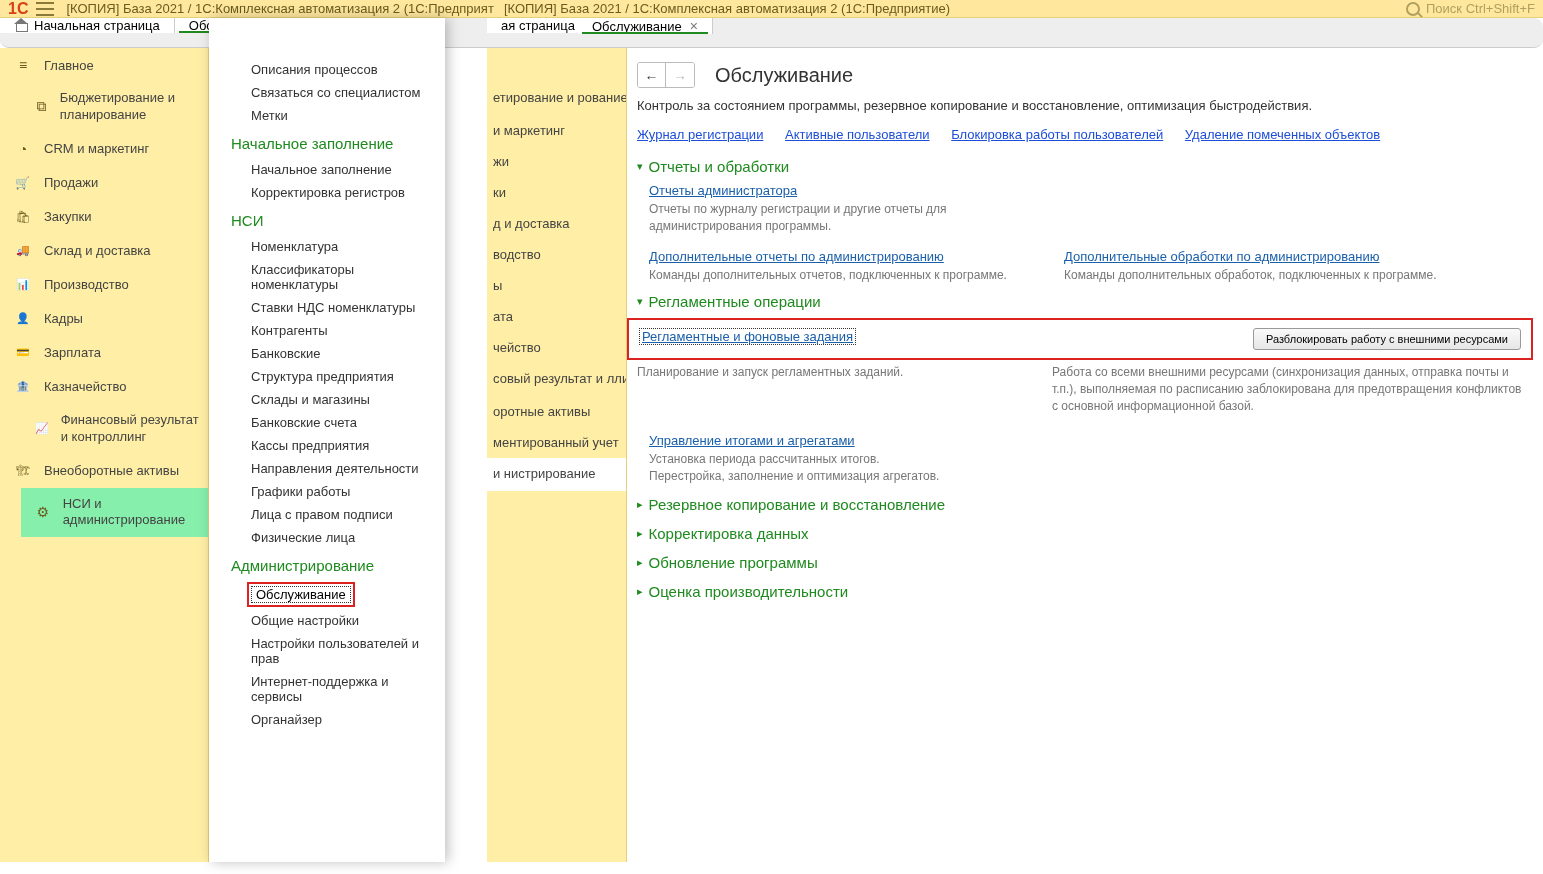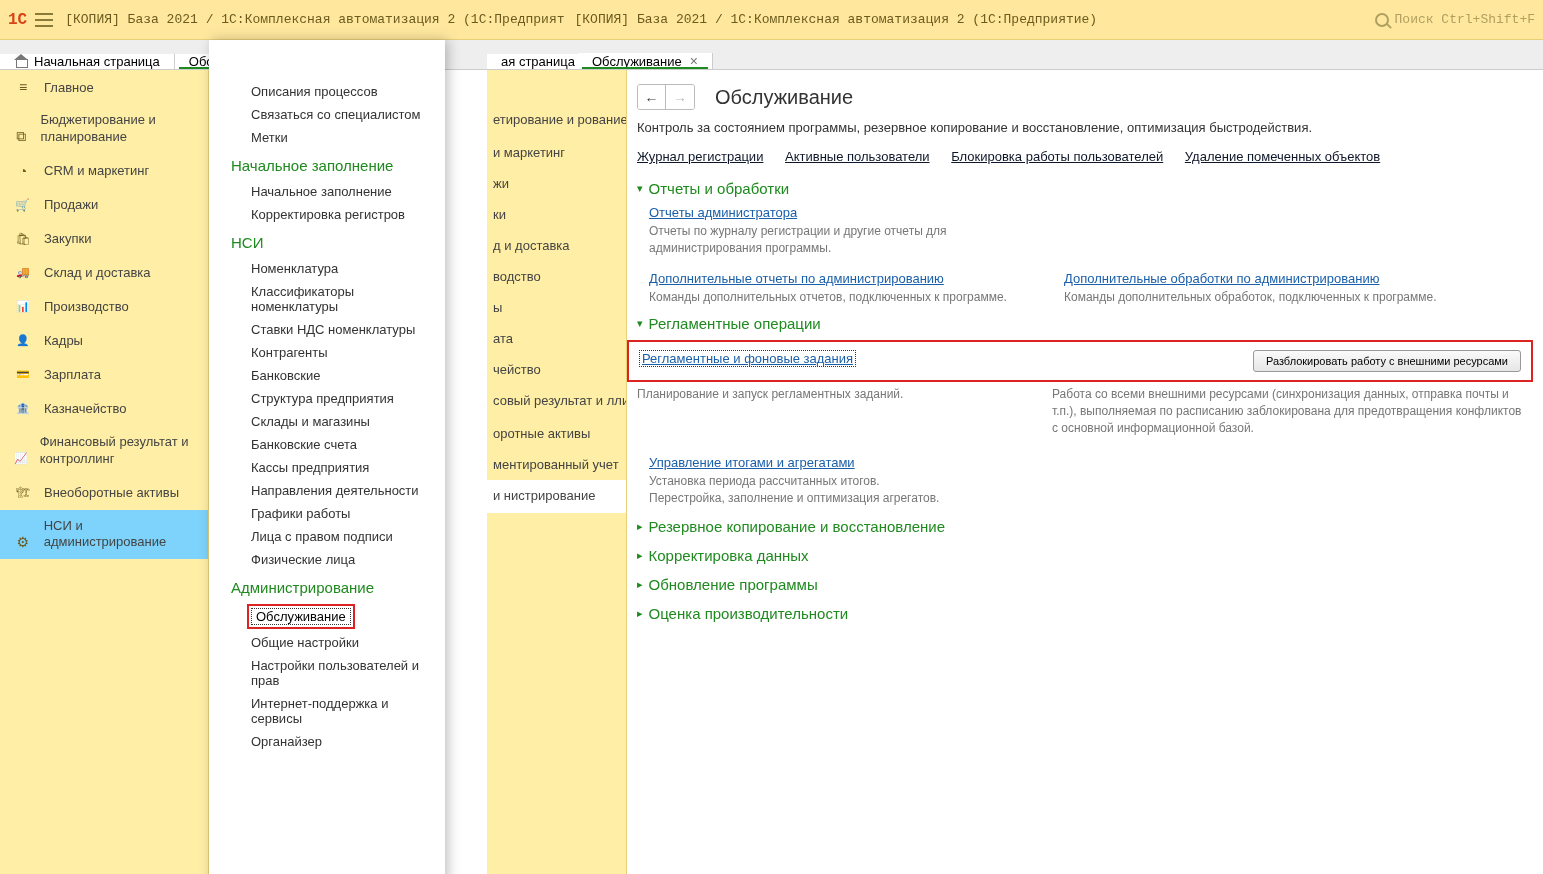--- a/index.html
+++ b/index.html
@@ -1,48 +1,48 @@
 <!DOCTYPE html>
 <html><head>
 <meta charset="utf-8">
 <style>
   * { margin: 0; padding: 0; box-sizing: border-box; }
   body { font-family: Arial, sans-serif; font-size: 13px; width: 1543px; height: 874px; overflow: hidden; background: #fff; }
 
   
-  .titlebar { height: 40px; background: #ffe89e; display: flex; align-items: center; padding: 0 8px; border-bottom: 1px solid #e8d079; font-family: Liberation Mono, monospace; }
+  .titlebar { height: 18px; background: #ffe89e; display: flex; align-items: center; padding: 0 8px; border-bottom: 1px solid #e8d079; }
   .logo-1c { font-weight: bold; color: #d84315; font-size: 16px; margin-right: 8px; }
   .hamburger { width: 18px; height: 14px; display: flex; flex-direction: column; justify-content: space-between; margin-right: 12px; cursor: pointer; }
   .hamburger span { height: 2px; background: #8a7a3a; }
   .title-text { color: #6b5b1e; flex: 0 0 auto; }
   .title-text2 { color: #6b5b1e; margin-left: 10px; }
   .titlebar-spacer { flex: 1; }
   .search-box { display: flex; align-items: center; color: #b0a060; font-size: 13px; }
   .search-icon { width: 14px; height: 14px; border: 2px solid #b0a060; border-radius: 50%; position: relative; margin-right: 6px; }
   .search-icon::after { content: ''; position: absolute; width: 6px; height: 2px; background: #b0a060; transform: rotate(45deg); right: -5px; bottom: -2px; }
 
   
-  .tabbar { height: 30px; background: #eee; display: flex; align-items: flex-end; border-bottom: 1px solid #ccc; position: relative; z-index: 1; }
+  .tabbar { height: 30px; background: #eee; display: flex; align-items: flex-start; border-bottom: 1px solid #ccc; position: relative; z-index: 1; border-radius: 9px; }
   .tab { padding: 0 14px; display: flex; align-items: center; border-right: 1px solid #ccc; background: #fff; font-size: 13px; cursor: pointer; position: relative; }
   .tab .home-icon { width: 14px; height: 12px; margin-right: 6px; position: relative; }
   .tab .home-icon::before { content: ''; position: absolute; top: 3px; left: 2px; width: 10px; height: 8px; border: 1px solid #777; border-top: none; }
   .tab .home-icon::after { content: ''; position: absolute; top: -2px; left: 0; width: 0; height: 0; border-left: 7px solid transparent; border-right: 7px solid transparent; border-bottom: 6px solid #777; }
   .tab.active::after { content: ''; position: absolute; left: 4px; right: 4px; bottom: 0; height: 2px; background: #1f8a1f; }
   .tab .close-x { margin-left: 8px; color: #777; font-size: 14px; }
 
   
   .layout { display: flex; height: calc(874px - 60px); position: relative; }
 
   
   .nav1 { width: 209px; background: #ffeea5; border-right: 1px solid #e8d079; flex-shrink: 0; }
   .nav1 .item { display: flex; align-items: center; padding: 8px 2px 8px 14px; color: #444; cursor: pointer; font-size: 13px; }
   .nav1 .item .icon { width: 18px; height: 18px; margin-right: 12px; display: flex; align-items: center; justify-content: center; color: #6b5b1e; font-size: 14px; }
-  .nav1 .item2line { align-items: flex-end; }
+  .nav1 .item2line { align-items: center; margin-left: 21px; }
   .nav1 .item2line .label { line-height: 1.3; }
-  .nav1 .item.active { background: #7dd3fc; }
+  .nav1 .item.active { background: #86efac; }
 
   
   .dropdown { position: absolute; left: 209px; top: -30px; width: 236px; background: #fff; box-shadow: 3px 0 12px rgba(0,0,0,0.25); z-index: 50; padding: 40px 0 16px 0; height: 844px; overflow: hidden; }
   .dropdown .section-title { color: #1f8a1f; font-size: 15px; padding: 8px 18px 6px 22px; }
   .dropdown .link { padding: 4px 18px 4px 42px; color: #333; cursor: pointer; font-size: 13px; }
   .dropdown .hl-box { padding: 2px 14px 2px 38px; }
   .dropdown .hl-box .outer { display: inline-block; border: 2px solid #d22; padding: 2px; }
   .dropdown .hl-box .inner { display: inline-block; border: 1px dotted #333; padding: 0 4px; }
   .dropdown .plain-group .link { padding-left: 42px; }
 
@@ -56,21 +56,21 @@
   .content { position: absolute; left: 627px; right: 0; top: 0; bottom: 0; background: #fff; z-index: 30; padding: 14px 20px 14px 10px; overflow-y: auto; overflow-x: hidden; }
   .content-toolbar { display: flex; align-items: center; margin-bottom: 10px; }
   .nav-btns { display: flex; border: 1px solid #bbb; border-radius: 3px; overflow: hidden; margin-right: 20px; }
   .nav-btns button { width: 28px; height: 24px; background: #fff; border: none; cursor: pointer; font-size: 14px; color: #333; }
   .nav-btns button:first-child { border-right: 1px solid #bbb; }
   .nav-btns button.disabled { color: #bbb; cursor: default; }
   .page-title { font-size: 20px; color: #333; }
   .helptext { color: #333; font-size: 13px; margin-bottom: 14px; }
 
   .toplinks { margin-bottom: 16px; }
-  .toplinks a { color: #0f172a; text-decoration: underline; margin-right: 18px; cursor: pointer; }
+  .toplinks a { color: #1d4ed8; text-decoration: underline; margin-right: 18px; cursor: pointer; }
 
   .section-h { color: #1f8a1f; font-size: 15px; margin: 10px 0 8px 0; display: flex; align-items: center; cursor: pointer; }
   .section-h .chev { margin-right: 6px; font-size: 11px; color: #1f8a1f; }
 
   .row { display: flex; margin-bottom: 8px; }
   .col { flex: 1; padding-right: 24px; }
   .blue-link { color: #1a5faa; text-decoration: underline; cursor: pointer; font-size: 13px; }
   .gray-desc { color: #777; font-size: 12px; line-height: 1.4; margin-top: 3px; }
 
   .highlight-row { border: 2px solid #d22; padding: 8px 10px; margin: 6px -10px 8px -10px; display: flex; align-items: flex-start; }

